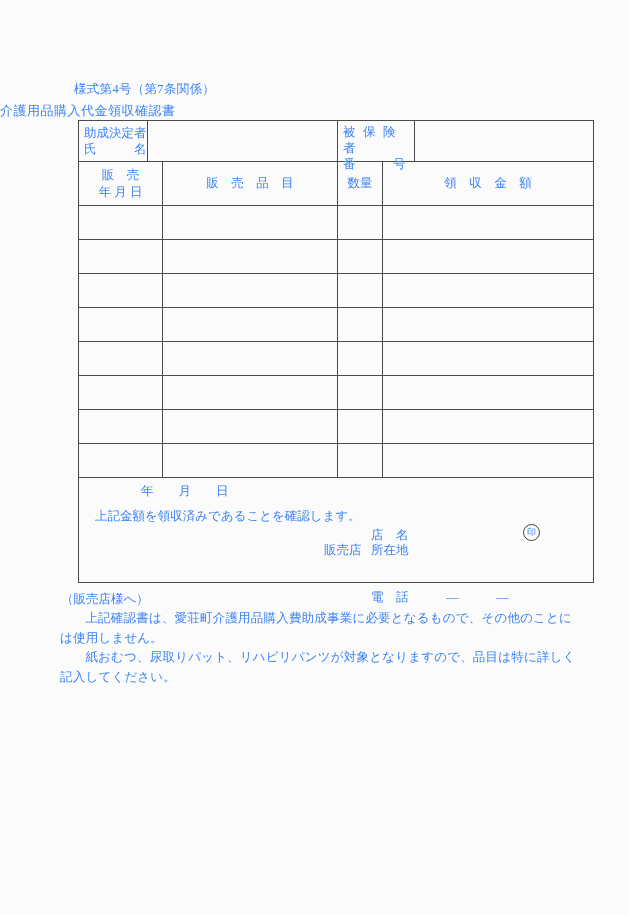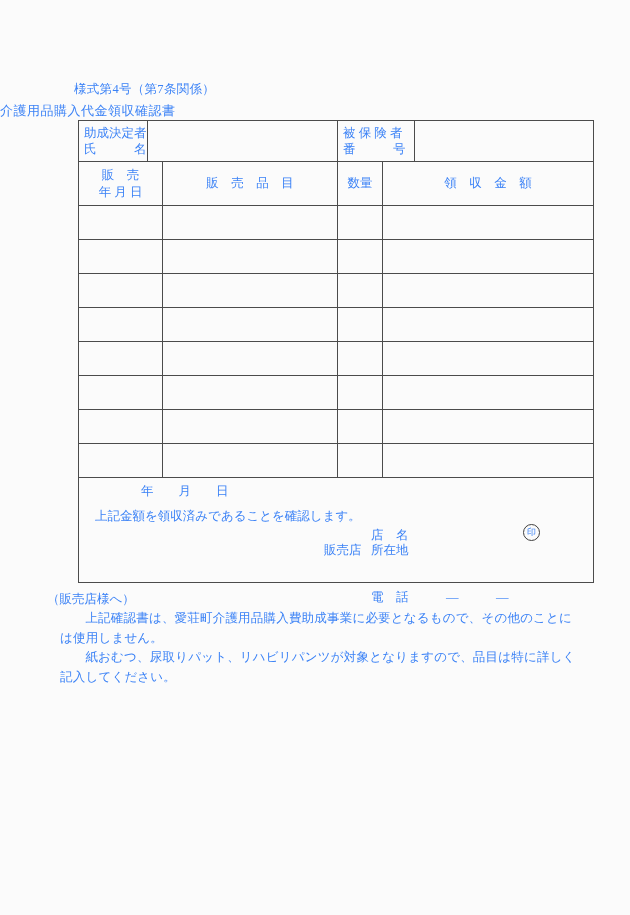--- a/index.html
+++ b/index.html
@@ -28,21 +28,21 @@
     box-sizing:border-box;
     font-size:12.5px;
   }
   .row { display:flex; border-bottom:1px solid #4b4b4b; box-sizing:border-box; }
   .cell { box-sizing:border-box; border-right:1px solid #4b4b4b; height:100%; }
   .cell:last-child { border-right:none; }
 
   .row-a { height:41px; }
   .ca1 { width:69px; padding:4px 0 0 5px; line-height:16px; }
   .ca2 { width:190px; }
-  .ca3 { width:77px; padding:4px 2px 0 5px; line-height:16px; }
+  .ca3 { width:77px; padding:4px 2px 0 5px; line-height:16px;font-family:Liberation Mono, monospace; }
   .ca4 { flex:1; }
 
   .row-b { height:44px; }
   .rb { display:flex; flex-direction:column; justify-content:center; align-items:center; line-height:17px; text-align:center; }
   .cb1 { width:84px; }
   .cb2 { width:175px; }
   .cb3 { width:45px; }
   .cb4 { flex:1; }
 
   .row-data { height:34px; }
@@ -61,21 +61,21 @@
   .store-phone   { left:292px; top:80px;margin-top:32px; }
   .seal {
     left:444px; top:46px;
     width:17px; height:17px;
     border:1px solid #3f3f3f; border-radius:50%;
     display:flex; align-items:center; justify-content:center;
     font-size:9px; line-height:9px; box-sizing:border-box;
   }
 
   .shop-note-heading {
-    position:absolute; left:47px; top:591px;
+    position:absolute; left:61px; top:591px;
     font-size:12.5px;
   }
   .notes {
     position:absolute; left:60px; top:609px; width:510px;
     font-size:12.5px; line-height:19.5px; letter-spacing:0.2px;
   }
   .note-line { white-space:pre; }
 </style>
 </head>
 <body>

